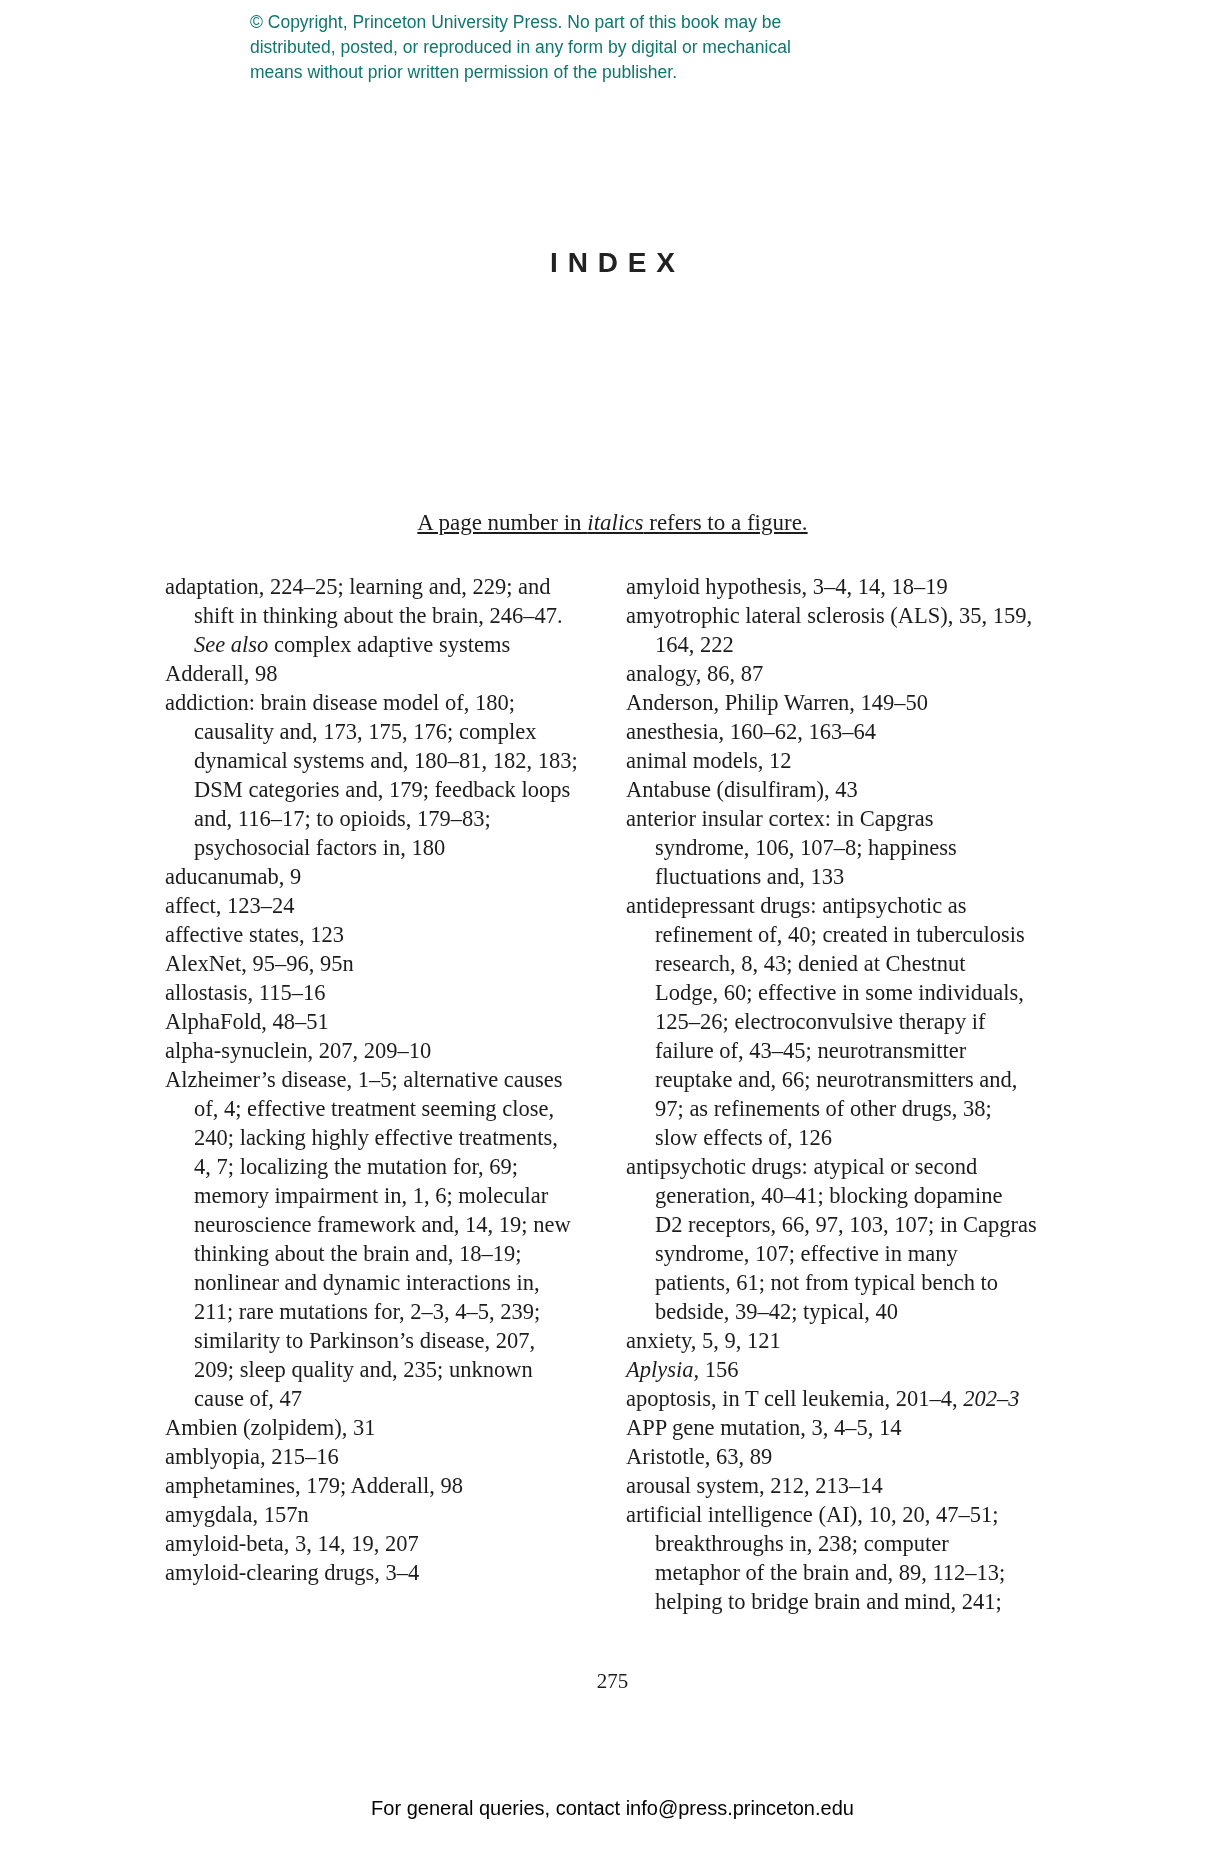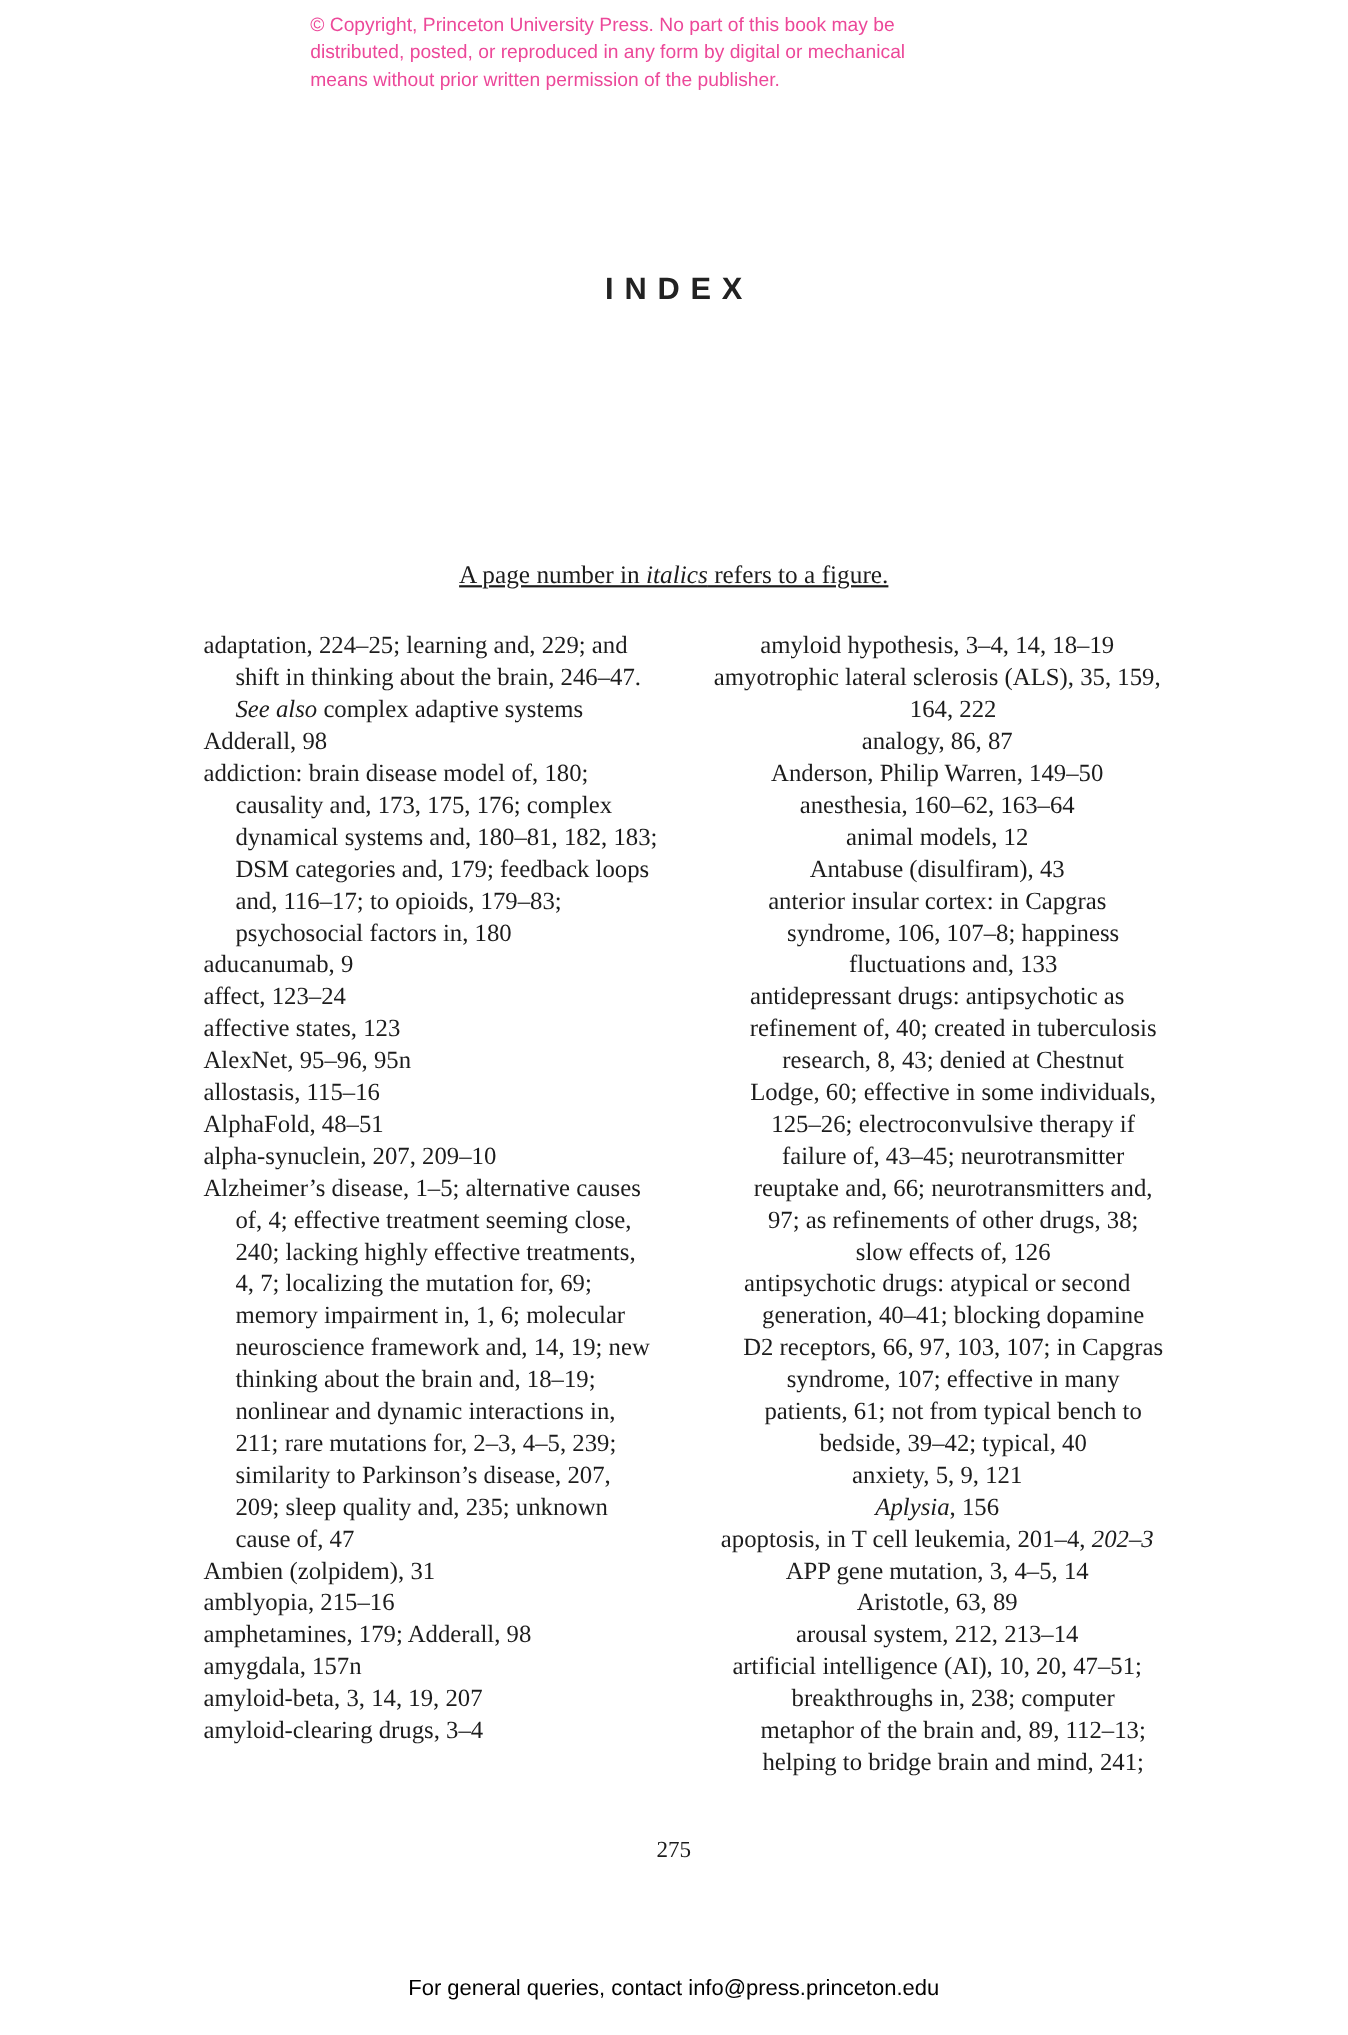--- a/index.html
+++ b/index.html
@@ -1,37 +1,37 @@
 <!DOCTYPE html>
 <html><head>
 <meta charset="utf-8">
 <style>
   html,body { margin:0; padding:0; background:#ffffff; }
   .sheet {
     position:relative; width:1225px; height:1850px; background:#ffffff;
     font-family:"Liberation Serif", serif; color:#1c1c1c; overflow:hidden;
   }
   .copyright {
-    position:absolute; left:282px; top:10px;
+    position:absolute; left:250px; top:10px;
     font-family:"Liberation Sans", sans-serif; font-size:17.5px;
-    line-height:25px; color:#ec4899;
+    line-height:25px; color:#0f766e;
   }
   .title {
     position:absolute; left:0; right:0; top:247px; margin:0;
     text-align:center; font-family:"Liberation Sans", sans-serif;
     font-weight:bold; font-size:28px; letter-spacing:0.35em;
     padding-left:0.35em; color:#222;
   }
   .note {
     position:absolute; left:0; right:0; top:510px; margin:0;
     text-align:center; font-size:23px; color:#1c1c1c;text-decoration:underline;
   }
   .col { position:absolute; top:572px; width:452px; }
-  .col-left  { left:165px;margin-left:20px; }
-  .col-right { left:626px;text-align:center; }
+  .col-left  { left:165px; }
+  .col-right { left:626px; }
   .line { font-size:22.5px; line-height:29px; white-space:nowrap; }
   .line.ind { padding-left:29px; }
   .line i, .note i { font-style:italic; }
   .pageno {
     position:absolute; left:0; right:0; top:1669px;
     text-align:center; font-size:21px; color:#1c1c1c;
   }
   .footer {
     position:absolute; left:0; right:0; top:1797px;
     text-align:center; font-family:"Liberation Sans", sans-serif;

